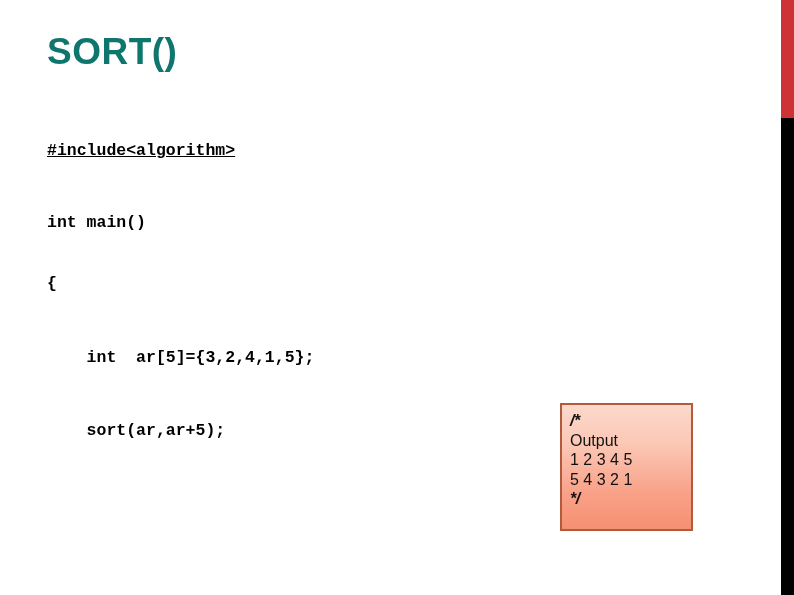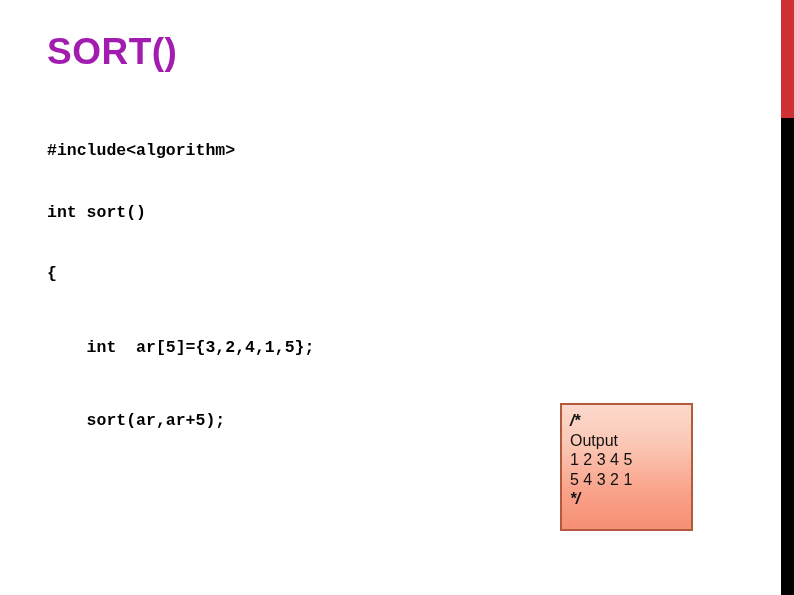--- a/index.html
+++ b/index.html
@@ -35,21 +35,21 @@
   }
 
   
   .slide-title {
     position: absolute;
     left: 47px;
     top: 33px;
     font-family: "Liberation Sans", sans-serif;
     font-size: 37px;
     font-weight: bold;
-    color: #a21caf;
+    color: #0f766e;
     letter-spacing: 0.5px;
     line-height: 1.05;
     white-space: pre;
   }
 
   
   .code-block {
     position: absolute;
     left: 47px;
     top: 105px;
@@ -65,21 +65,22 @@
     line-height: 1;
   }
   
   .code-line.tight {
     margin-bottom: 7px;
   }
   .code-line.loose {
     margin-bottom: 19px;
   }
   .code-line.first {
-    margin-bottom: 7px;
+    margin-bottom: 17px;
+    text-decoration: underline;
   }
 
   
   .output-box {
     position: absolute;
     left: 560px;
     top: 403px;
     width: 133px;
     height: 128px;
     border: 2px solid #B35A3C;
@@ -103,21 +104,21 @@
 </head>
 <body>
 
 <div class="edge-bar edge-bar-red"></div>
 <div class="edge-bar edge-bar-black"></div>
 
 <div class="slide-title">SORT()</div>
 
 <div class="code-block">
   <div class="code-line first">#include&lt;algorithm&gt;</div>
-  <div class="code-line tight">int sort()</div>
+  <div class="code-line tight">int main()</div>
   <div class="code-line loose">{</div>
   <div class="code-line loose">    int  ar[5]={3,2,4,1,5};</div>
   <div class="code-line loose">    sort(ar,ar+5);</div>
   
   
   
   
 </div>
 
 <div class="output-box">

